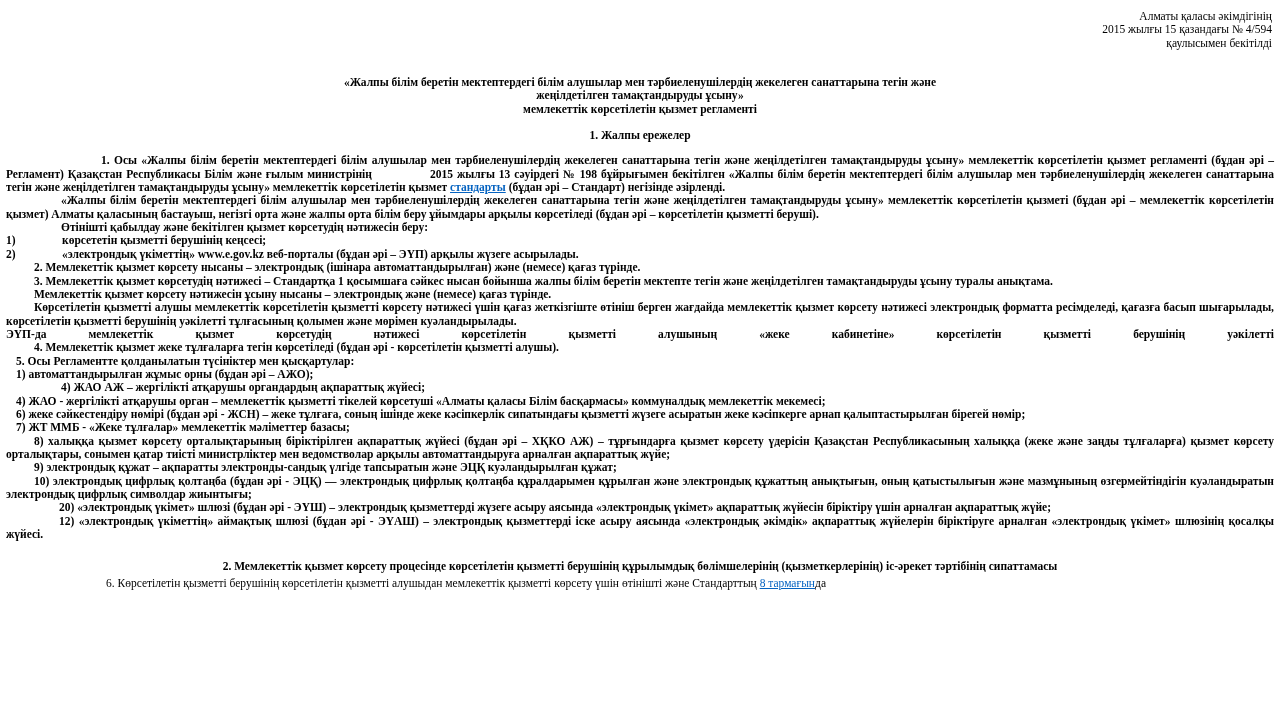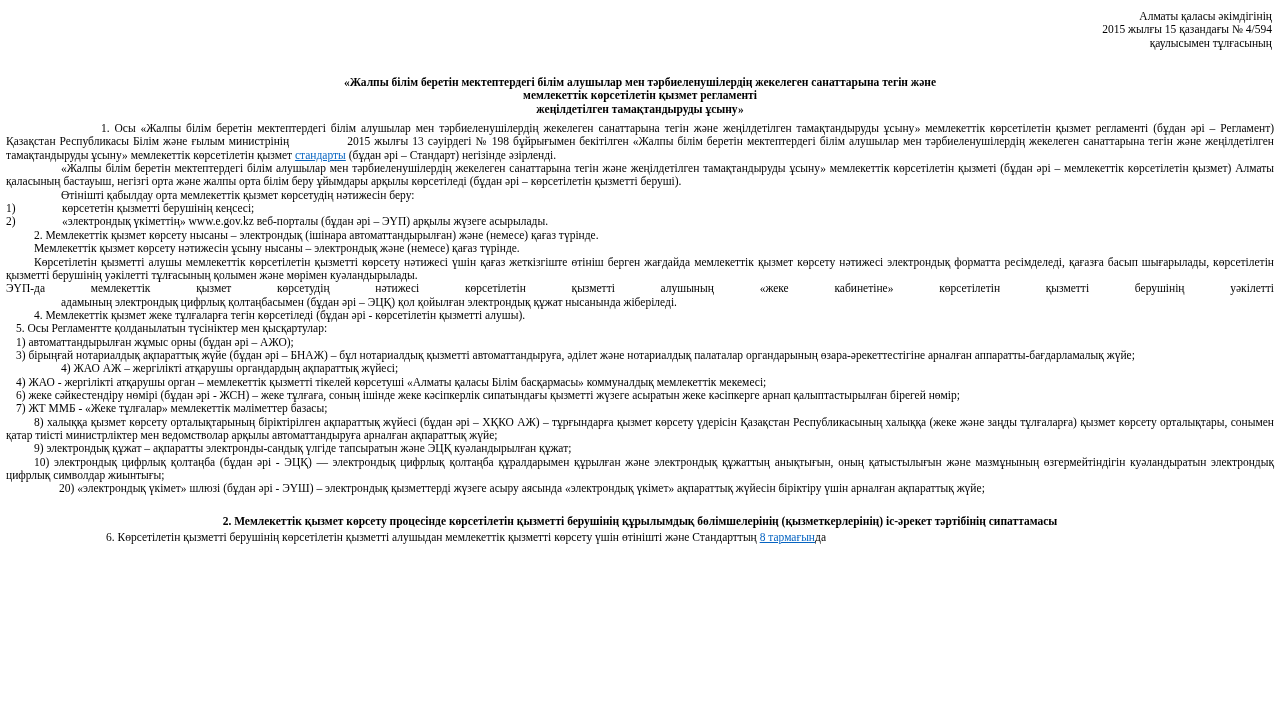--- a/index.html
+++ b/index.html
@@ -14,21 +14,21 @@
     font-family: "Liberation Serif", "DejaVu Serif", serif;
     font-size: 11.5px;
     line-height: 13.35px;
     color: #000000;
   }
   .page { padding: 10px 6px 0 6px; }
   .approval { text-align: right; padding-right: 2px; }
   .title-block { text-align: center; font-weight: bold; margin-top: 26px; }
   .section-heading { text-align: center; font-weight: bold; margin-top: 13px; }
   .section-heading-2 { text-align: center; font-weight: bold; margin-top: 19px; margin-bottom: 3px; }
-  .body-text { margin-top: 6px; }
+  .body-text { margin-top: 12px; font-weight: bold; }
   p { margin: 0; text-align: justify; }
   .ind100 { text-indent: 100px; }
   .ind95  { text-indent: 95px; }
   .ind55  { text-indent: 55px; }
   .ind53  { text-indent: 53px; }
   .ind28  { text-indent: 28px; }
   .ind10  { text-indent: 10px; }
   .li { display: flex; text-align: left; }
   .li .num { flex: 0 0 40px; }
   .li .txt { flex: 1 1 auto; padding-left: 16px; }
@@ -38,67 +38,68 @@
   .cont55 { padding-left: 55px; text-align: left; }
 </style>
 </head>
 <body>
 
 <div class="page">
 
   <div class="approval">
     <div>Алматы қаласы әкімдігінің</div>
     <div>2015 жылғы 15 қазандағы № 4/594</div>
-    <div>қаулысымен тұлғасының</div>
+    <div>қаулысымен бекітілді</div>
   </div>
 
   <div class="title-block">
     <div>«Жалпы білім беретін мектептердегі білім алушылар мен тәрбиеленушілердің жекелеген санаттарына тегін және</div>
+    <div>жеңілдетілген тамақтандыруды ұсыну»</div>
     <div>мемлекеттік көрсетілетін қызмет регламенті</div>
-    <div>жеңілдетілген тамақтандыруды ұсыну»</div>
   </div>
 
+  <div class="section-heading">1. Жалпы ережелер</div>
 
   <div class="body-text">
 
     <p class="ind95"><span>1. Осы «Жалпы білім беретін мектептердегі білім алушылар мен тәрбиеленушілердің жекелеген санаттарына тегін және жеңілдетілген тамақтандыруды ұсыну» мемлекеттік көрсетілетін қызмет регламенті (бұдан әрі – Регламент) Қазақстан Республикасы Білім және ғылым министрінің</span><span class="gap"></span><span>2015 жылғы 13 сәуірдегі № 198 бұйрығымен бекітілген «Жалпы білім беретін мектептердегі білім алушылар мен тәрбиеленушілердің жекелеген санаттарына тегін және жеңілдетілген тамақтандыруды ұсыну» мемлекеттік көрсетілетін қызмет </span><a class="link">стандарты</a><span> (бұдан әрі – Стандарт) негізінде әзірленді.</span></p>
 
     <p class="ind55">«Жалпы білім беретін мектептердегі білім алушылар мен тәрбиеленушілердің жекелеген санаттарына тегін және жеңілдетілген тамақтандыруды ұсыну» мемлекеттік көрсетілетін қызметі (бұдан әрі – мемлекеттік көрсетілетін қызмет) Алматы қаласының бастауыш, негізгі орта және жалпы орта білім беру ұйымдары арқылы көрсетіледі (бұдан әрі – көрсетілетін қызметті беруші).</p>
 
-    <p class="ind55">Өтінішті қабылдау орта мемлекеттік қызмет көрсетудің нәтижесін беру:</p>
+    <p class="ind55">Өтінішті қабылдау және бекітілген қызмет көрсетудің нәтижесін беру:</p>
 
     <p class="li">
       <span class="num">1)</span>
       <span class="txt">көрсететін қызметті берушінің кеңсесі;</span>
     </p>
     <p class="li">
       <span class="num">2)</span>
       <span class="txt">«электрондық үкіметтің» www.e.gov.kz веб-порталы (бұдан әрі – ЭҮП) арқылы жүзеге асырылады.</span>
     </p>
 
     <p class="ind28">2. Мемлекеттік қызмет көрсету нысаны – электрондық (ішінара автоматтандырылған) және (немесе) қағаз түрінде.</p>
+    <p class="ind28">3. Мемлекеттік қызмет көрсетудің нәтижесі – Стандартқа 1 қосымшаға сәйкес нысан бойынша жалпы білім беретін мектепте тегін және жеңілдетілген тамақтандыруды ұсыну туралы анықтама.</p>
     <p class="ind28">Мемлекеттік қызмет көрсету нәтижесін ұсыну нысаны – электрондық және (немесе) қағаз түрінде.</p>
     <p class="ind28">Көрсетілетін қызметті алушы мемлекеттік көрсетілетін қызметті көрсету нәтижесі үшін қағаз жеткізгіште өтініш берген жағдайда мемлекеттік қызмет көрсету нәтижесі электрондық форматта ресімделеді, қағазға басып шығарылады, көрсетілетін қызметті берушінің уәкілетті тұлғасының қолымен және мөрімен куәландырылады.</p>
 
     <p class="jline">ЭҮП-да мемлекеттік қызмет көрсетудің нәтижесі көрсетілетін қызметті алушының «жеке кабинетіне» көрсетілетін қызметті берушінің уәкілетті</p>
-    <p class="cont55">адамының электрондық цифрлық қолтаңбасымен (бұдан әрі – ЭЦҚ) қол қойылған электрондық құжат нысанында жіберіледі.</p>
 
     <p class="ind28">4. Мемлекеттік қызмет жеке тұлғаларға тегін көрсетіледі (бұдан әрі - көрсетілетін қызметті алушы).</p>
     <p class="ind10">5. Осы Регламентте қолданылатын түсініктер мен қысқартулар:</p>
 
     <p class="ind10">1) автоматтандырылған жұмыс орны (бұдан әрі – АЖО);</p>
-    <p class="ind10">3) бірыңғай нотариалдық ақпараттық жүйе (бұдан әрі – БНАЖ) – бұл нотариалдық қызметті автоматтандыруға, әділет және нотариалдық палаталар органдарының өзара-әрекеттестігіне арналған аппаратты-бағдарламалық жүйе;</p>
     <p class="ind55">4) ЖАО АЖ – жергілікті атқарушы органдардың ақпараттық жүйесі;</p>
     <p class="ind10">4) ЖАО - жергілікті атқарушы орган – мемлекеттік қызметті тікелей көрсетуші «Алматы қаласы Білім басқармасы» коммуналдық мемлекеттік мекемесі;</p>
     <p class="ind10">6) жеке сәйкестендіру нөмірі (бұдан әрі - ЖСН) – жеке тұлғаға, соның ішінде жеке кәсіпкерлік сипатындағы қызметті жүзеге асыратын жеке кәсіпкерге арнап қалыптастырылған бірегей нөмір;</p>
     <p class="ind10">7) ЖТ ММБ - «Жеке тұлғалар» мемлекеттік мәліметтер базасы;</p>
     <p class="ind28">8) халыққа қызмет көрсету орталықтарының біріктірілген ақпараттық жүйесі (бұдан әрі – ХҚКО АЖ) – тұрғындарға қызмет көрсету үдерісін Қазақстан Республикасының халыққа (жеке және заңды тұлғаларға) қызмет көрсету орталықтары, сонымен қатар тиісті министрліктер мен ведомстволар арқылы автоматтандыруға арналған ақпараттық жүйе;</p>
     <p class="ind28">9) электрондық құжат – ақпаратты электронды-сандық үлгіде тапсыратын және ЭЦҚ куәландырылған құжат;</p>
     <p class="ind28">10) электрондық цифрлық қолтаңба (бұдан әрі - ЭЦҚ) — электрондық цифрлық қолтаңба құралдарымен құрылған және электрондық құжаттың анықтығын, оның қатыстылығын және мазмұнының өзгермейтіндігін куәландыратын электрондық цифрлық символдар жиынтығы;</p>
     <p class="ind53">20) «электрондық үкімет» шлюзі (бұдан әрі - ЭҮШ) – электрондық қызметтерді жүзеге асыру аясында «электрондық үкімет» ақпараттық жүйесін біріктіру үшін арналған ақпараттық жүйе;</p>
+    <p class="ind53">12) «электрондық үкіметтің» аймақтық шлюзі (бұдан әрі - ЭҮАШ) – электрондық қызметтерді іске асыру аясында «электрондық әкімдік» ақпараттық жүйелерін біріктіруге арналған «электрондық үкімет» шлюзінің қосалқы жүйесі.</p>
 
   </div>
 
   <div class="section-heading-2">2. Мемлекеттік қызмет көрсету процесінде көрсетілетін қызметті берушінің құрылымдық бөлімшелерінің (қызметкерлерінің) іс-әрекет тәртібінің сипаттамасы</div>
 
   <p class="ind100"><span>6. Көрсетілетін қызметті берушінің көрсетілетін қызметті алушыдан мемлекеттік қызметті көрсету үшін өтінішті және Стандарттың </span><a class="link">8 тармағын</a><span>да</span></p>
 
 </div>
 
 </body></html>

